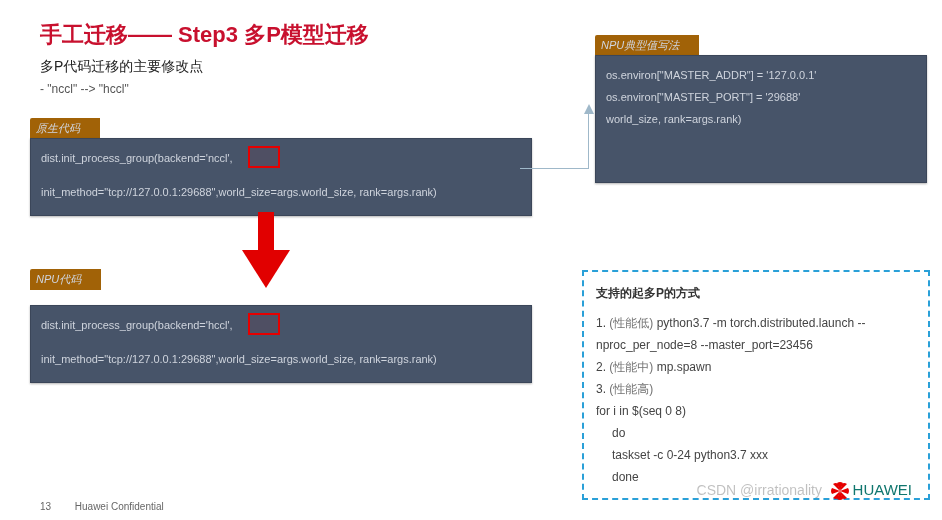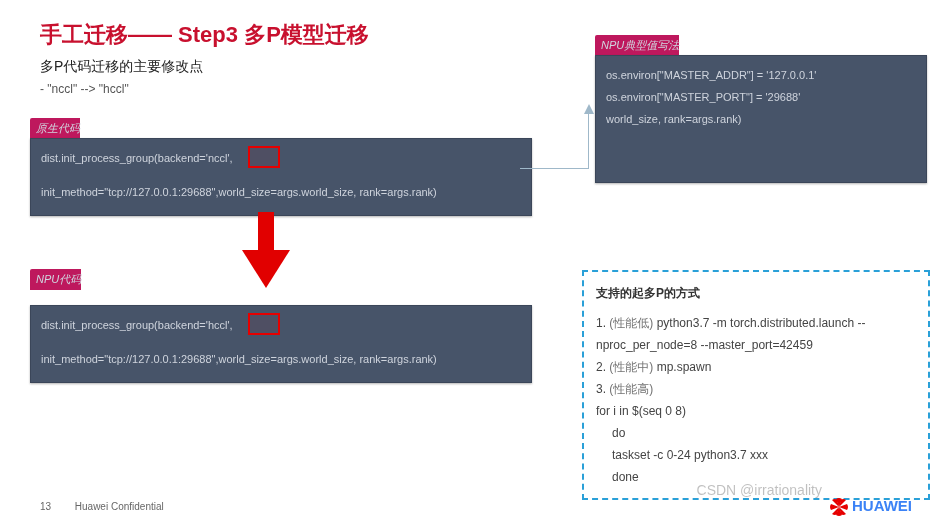--- a/index.html
+++ b/index.html
@@ -1,31 +1,31 @@
 <!DOCTYPE html>
 <html><head>
 <meta charset="utf-8">
 <style>
   html,body{margin:0;padding:0;width:942px;height:520px;background:#fff;font-family:Arial,"Microsoft YaHei",sans-serif;color:#333;overflow:hidden}
   .slide{position:relative;width:942px;height:520px}
   .title{position:absolute;left:40px;top:20px;font-size:22px;font-weight:bold;color:#c8102e}
   .subtitle{position:absolute;left:40px;top:58px;font-size:14px;font-weight:normal;color:#222}
   .bullet{position:absolute;left:40px;top:82px;font-size:12px;color:#555}
-  .tag{position:absolute;background:#be185d;color:#d0d5df;font-size:11px;font-style:italic;padding:3px 0 3px 6px;border-top-left-radius:2px}
+  .tag{position:absolute;background:#a16207;color:#d0d5df;font-size:11px;font-style:italic;padding:3px 20px 3px 6px;border-top-left-radius:2px}
   .codebox{position:absolute;background:#475469;color:#cfd4dd;font-size:11px;line-height:22px;padding:8px 10px;box-shadow:0 1px 2px rgba(0,0,0,.3);border:1px solid #3b4659}
   .codebox .row{white-space:pre}
   .hl{position:absolute;border:2px solid #e60000;background:rgba(230,0,0,.05)}
   .arrow{position:absolute}
   .infobox{position:absolute;border:2px dashed #2aa0d8;padding:10px 12px;font-size:12px;color:#444;line-height:22px;background:#fff}
   .infobox .hdr{font-weight:bold;font-size:12px;color:#333;margin-bottom:8px}
   .orange{color:#737373}
   .indent{padding-left:16px}
   .footer{position:absolute;left:40px;bottom:8px;font-size:10px;color:#666}
   .footer .pg{display:inline-block;width:32px}
-  .logo{position:absolute;right:30px;bottom:4px;font-weight:bold;font-size:15px;color:#3b82f6}
+  .logo{position:absolute;right:30px;bottom:20px;font-weight:normal;font-size:15px;color:#0f766e}
   .logo svg{vertical-align:middle;margin-right:4px}
   .wm{position:absolute;right:120px;bottom:22px;font-size:14px;color:rgba(0,0,0,.25)}
   .connector{position:absolute;border-top:1px solid #9fb8c9;border-right:1px solid #9fb8c9}
 </style>
 </head>
 <body>
 <div class="slide">
 
 <div class="title">手工迁移—— Step3 多P模型迁移</div>
 <div class="subtitle">多P代码迁移的主要修改点</div>
@@ -59,21 +59,21 @@
 
 <div class="connector" style="left:520px;top:168px;width:68px;height:0"></div>
 <div class="connector" style="left:588px;top:110px;width:0;height:58px;border-top:none"></div>
 <svg style="position:absolute;left:584px;top:104px" width="10" height="10">
       <polygon points="5,0 10,10 0,10" fill="#9fb8c9"></polygon>
     </svg>
 
 <div class="infobox" style="left:582px;top:270px;width:320px">
   <div class="hdr">支持的起多P的方式</div>
   <div><span>1. </span><span class="orange">(性能低)</span><span> python3.7 -m torch.distributed.launch --</span></div>
-  <div>nproc_per_node=8 --master_port=42459</div>
+  <div>nproc_per_node=8 --master_port=23456</div>
   <div><span>2. </span><span class="orange">(性能中)</span><span> mp.spawn</span></div>
   <div><span>3. </span><span class="orange">(性能高)</span></div>
   <div>for i in $(seq 0 8)</div>
   <div class="indent">do</div>
   <div class="indent">taskset -c 0-24 python3.7 xxx</div>
   <div class="indent">done</div>
 </div>
 
 <div class="footer">
   <span class="pg">13</span>

